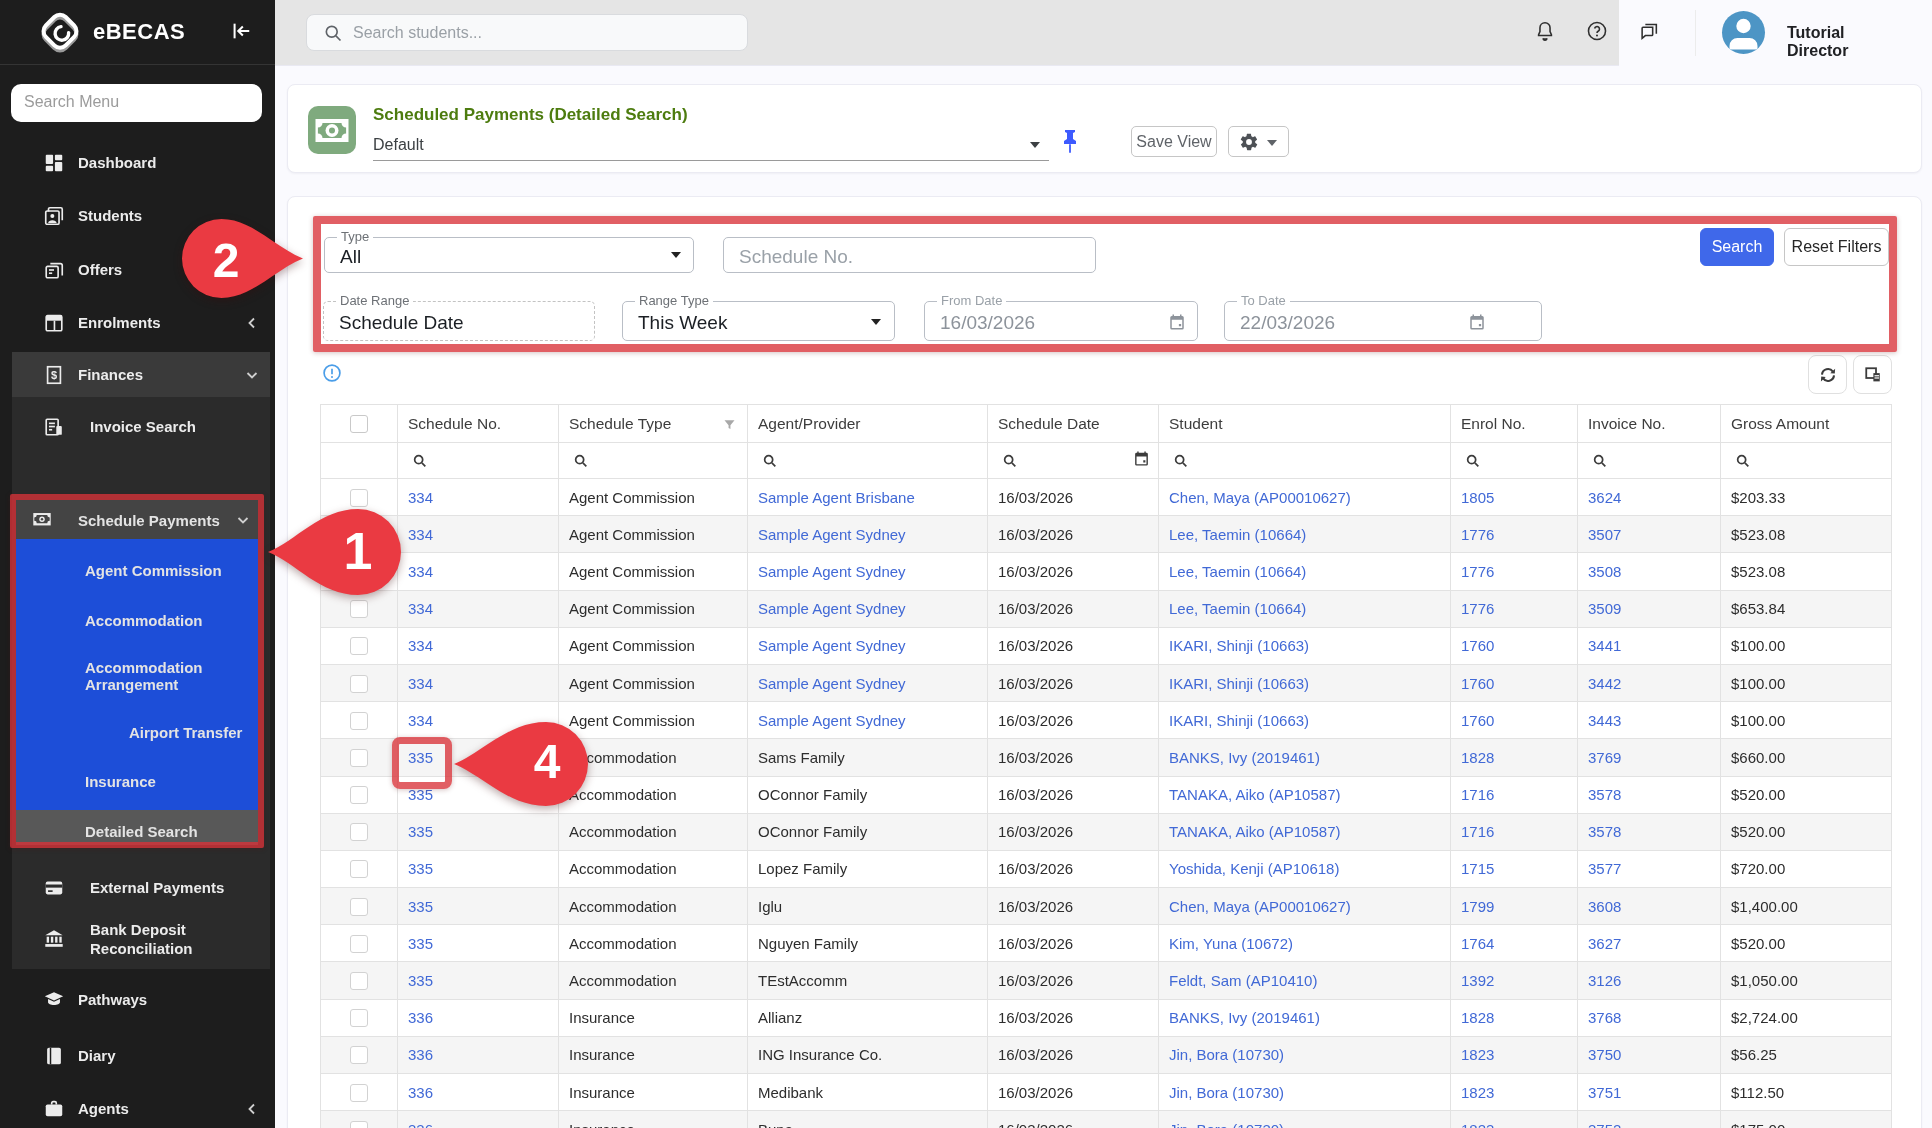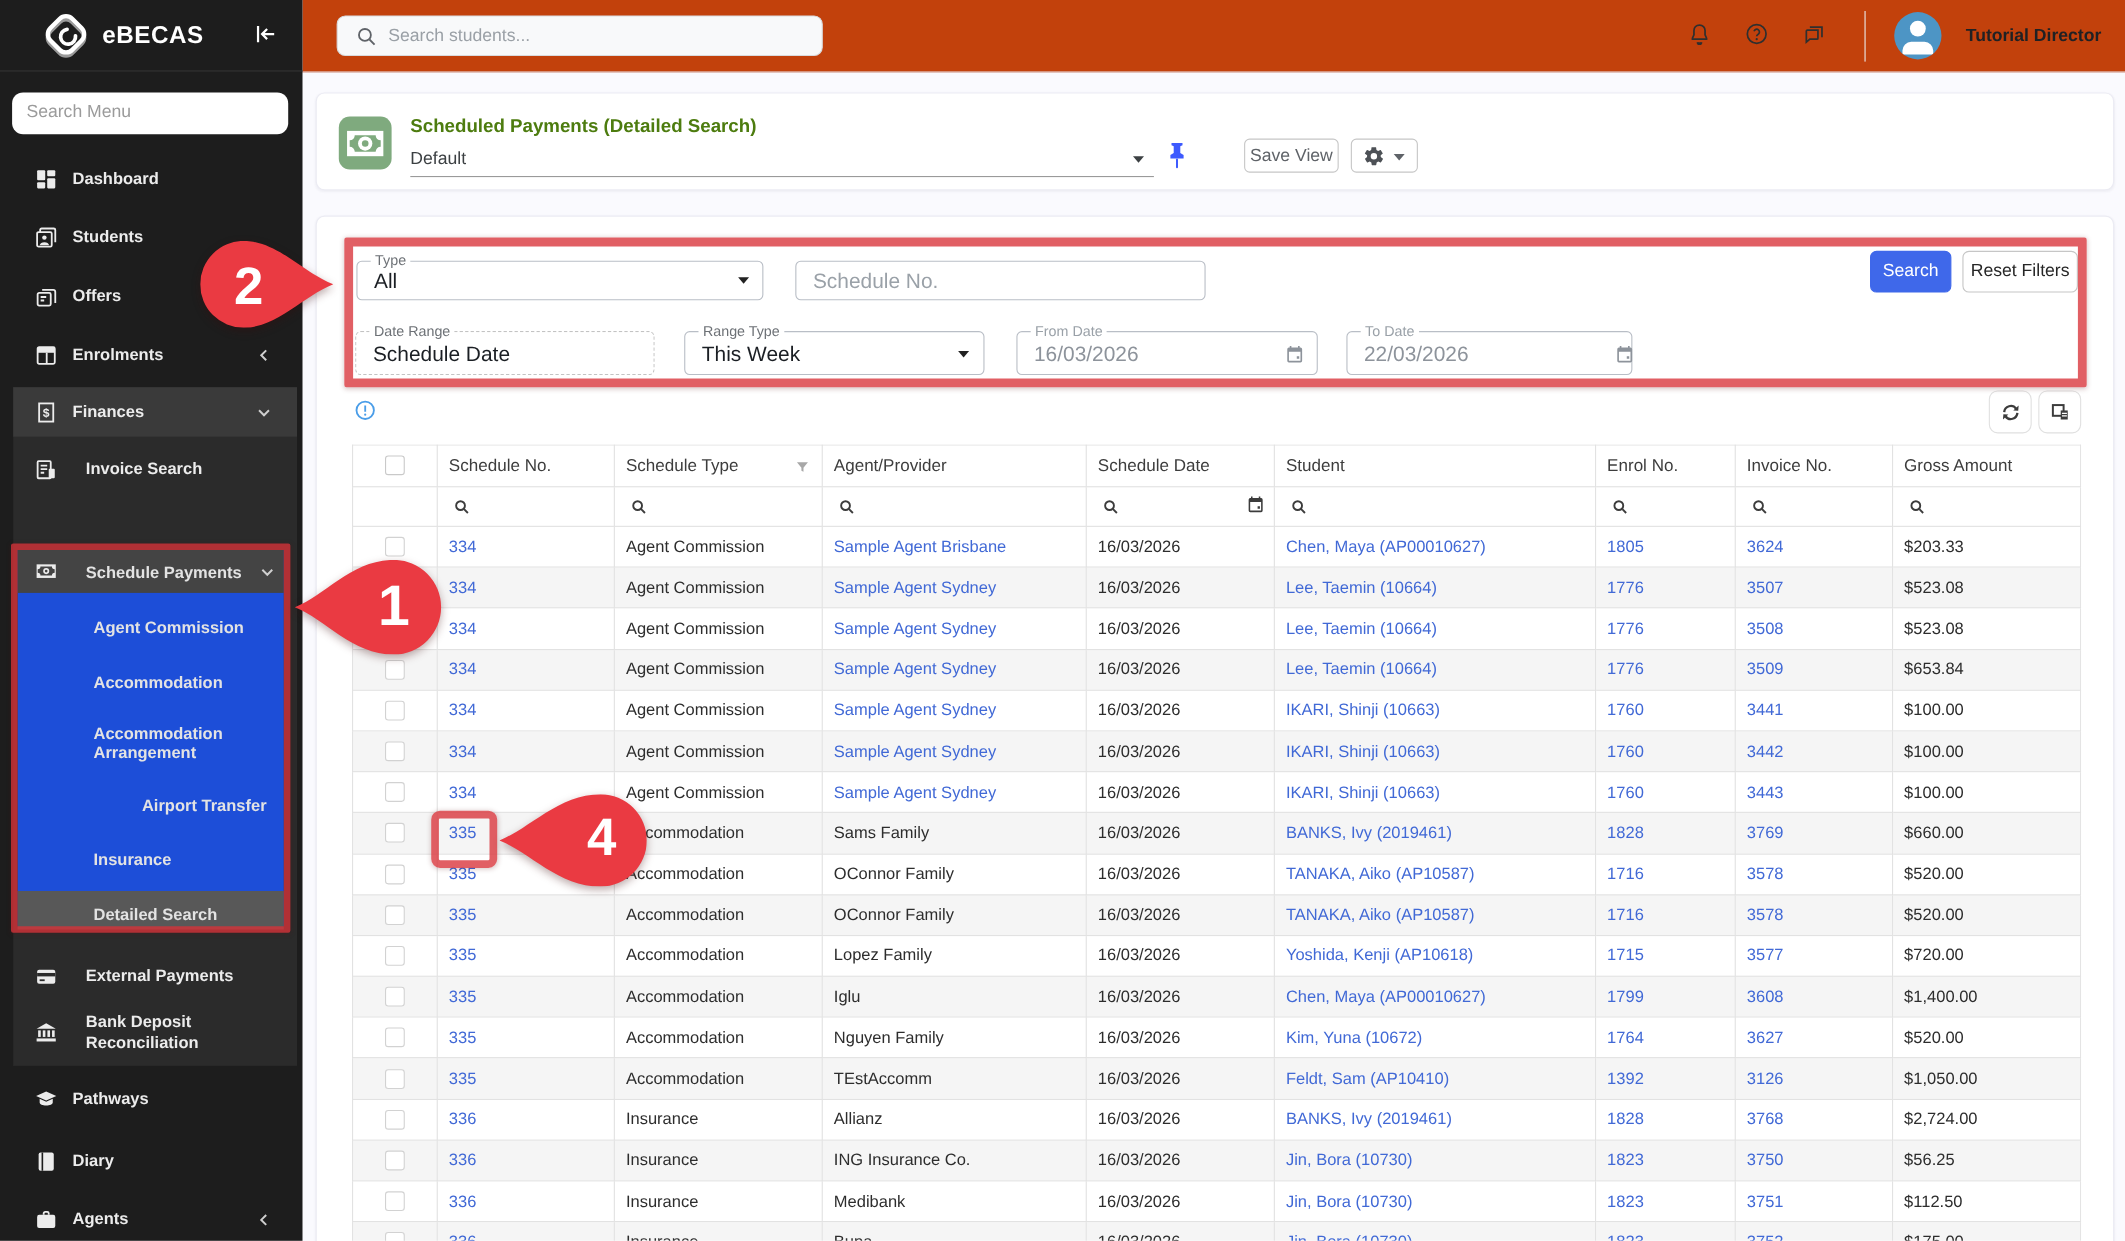--- a/index.html
+++ b/index.html
@@ -1,36 +1,36 @@
 <!DOCTYPE html>
 <html><head>
 <meta charset="utf-8">
 <style>
   * { margin:0; padding:0; box-sizing:border-box; }
   html,body { width:1932px; height:1128px; overflow:hidden; font-family:"Liberation Sans",sans-serif; background:#fafafe; }
   .abs { position:absolute; }
 
   
-  .topbar { position:absolute; left:275px; top:0; width:1657px; height:66px; background:#c2410c; border-bottom:1px solid #e9e9f2; z-index:5; }
+  .topbar { position:absolute; left:275px; top:0; width:1344px; height:66px; background:#e5e5e5; border-bottom:1px solid #e9e9f2; z-index:5; }
   .searchbox { position:absolute; left:31px; top:14px; width:442px; height:37px; background:#f8f9fa; border:1px solid #d9dbde; border-radius:8px; }
   .searchbox .ph { position:absolute; left:46px; top:9px; font-size:16px; color:#9aa0a6; }
   .tb-ico { position:absolute; top:20px; width:22px; height:22px; color:#3c3c3c; }
   .tb-div { position:absolute; left:1420px; top:10px; width:1px; height:46px; background:#ececec; }
   .avatar { position:absolute; left:1447px; top:11px; width:43px; height:43px; border-radius:50%; background:#4d95c5; overflow:hidden; }
   .uname { position:absolute; left:1512px; top:24px; font-size:16px; font-weight:bold; color:#202124; }
 
   
   .sidebar { position:absolute; left:0; top:0; width:275px; height:1128px; background:#1d1d1d; z-index:6; color:#ececec; }
   .sb-head { position:absolute; left:0; top:0; width:275px; height:65px; border-bottom:1px solid #343434; }
   .sb-logo { position:absolute; left:38px; top:12px; }
   .sb-title { position:absolute; left:93px; top:19px; font-size:22px; font-weight:bold; color:#fff; letter-spacing:.5px; }
   .sb-collapse { position:absolute; left:230px; top:20px; }
   .sb-search { position:absolute; left:11px; top:84px; width:251px; height:38px; background:#fff; border-radius:10px; }
   .sb-search span { position:absolute; left:13px; top:9px; font-size:16px; color:#9b9b9b; }
-  .nav-item { position:absolute; left:0; width:258px; height:54px; }
+  .nav-item { position:absolute; left:12px; width:258px; height:54px; }
   .nav-item .ic { position:absolute; left:31px; top:16px; width:22px; height:22px; }
   .nav-item .tx { position:absolute; left:66px; top:18px; font-size:15px; font-weight:bold; color:#ececec; }
   .nav-item .chev { position:absolute; left:233px; top:20px; }
   .sub-band { position:absolute; left:12px; width:258px; background:#2b2b2b; }
   .fin-row { position:absolute; left:12px; top:352px; width:258px; height:45px; background:#3a3a3a; }
   .sp-group { position:absolute; left:16px; top:500px; width:242px; height:342px; background:#1d4ed8; }
   .sp-row { position:absolute; left:0; top:0; width:242px; height:39px; background:#444; }
   .sub-item { position:absolute; font-size:15px; font-weight:bold; color:#e3e3e3; }
   .ds-row { position:absolute; left:0; top:310px; width:242px; height:35px; background:#585858; }
 
@@ -297,21 +297,21 @@
     <div class="val" style="top:10px;">This Week</div>
   <div class="caret" style="position:absolute;left:248px;top:17px;border-top-color:#222;"></div>
 </div>
 <div class="ffield" style="left:924px;top:301px;width:274px;height:40px;">
   <div class="lab" style="color:#9aa1a8;">From Date</div>
     <div class="val grey" style="top:10px;">16/03/2026</div>
   <svg style="position:absolute;left:243px;top:11px" width="18" height="18" viewBox="0 0 24 24" fill="#8d939b">
       <path d="M19 4h-1V2h-2v2H8V2H6v2H5a2 2 0 0 0-2 2v14a2 2 0 0 0 2 2h14a2 2 0 0 0 2-2V6a2 2 0 0 0-2-2zm0 16H5V9h14zm-4.5-5.5h3v3h-3z"></path>
     </svg>
 </div>
-<div class="ffield" style="left:1224px;top:301px;width:260px;height:40px;">
+<div class="ffield" style="left:1224px;top:301px;width:318px;height:40px;">
   <div class="lab" style="color:#9aa1a8;">To Date</div>
     <div class="val grey" style="top:10px;">22/03/2026</div>
   <svg style="position:absolute;left:243px;top:11px" width="18" height="18" viewBox="0 0 24 24" fill="#8d939b">
       <path d="M19 4h-1V2h-2v2H8V2H6v2H5a2 2 0 0 0-2 2v14a2 2 0 0 0 2 2h14a2 2 0 0 0 2-2V6a2 2 0 0 0-2-2zm0 16H5V9h14zm-4.5-5.5h3v3h-3z"></path>
     </svg>
 </div>
 <div class="btn" style="left:1700px;top:228px;width:74px;height:38px;line-height:36px;background:#3f68ea;border-color:#3f68ea;color:#fff;border-radius:6px;">Search</div>
 <div class="btn" style="left:1784px;top:228px;width:105px;height:38px;line-height:36px;color:#262626;border-radius:6px;">Reset Filters</div>
 
 <svg class="abs" style="left:322px;top:363px;z-index:2" width="20" height="20" viewBox="0 0 24 24" fill="none" stroke="#4a9de8" stroke-width="2">

